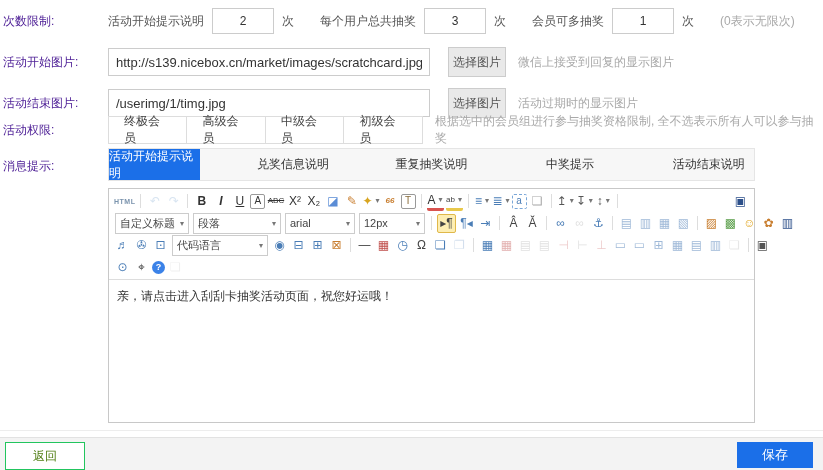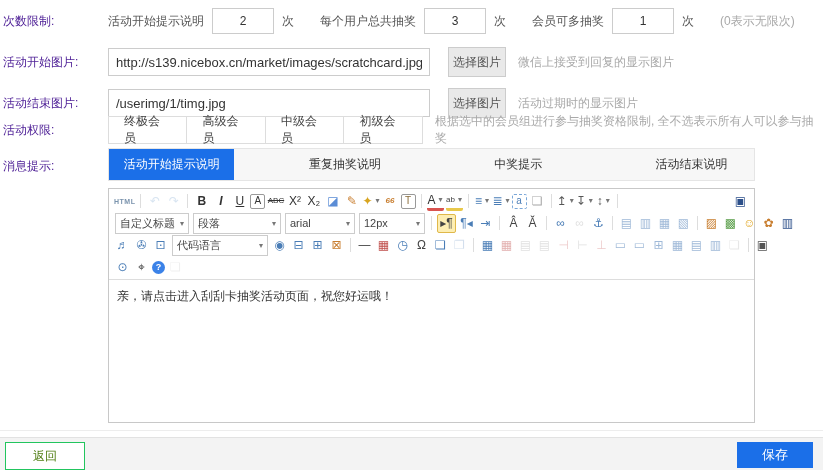--- a/index.html
+++ b/index.html
@@ -99,20 +99,21 @@
   </div>
   <span class="hint img-hint">根据选中的会员组进行参与抽奖资格限制, 全不选表示所有人可以参与抽奖</span>
 </div>
 
 <div class="row" style="top:158px;">
   <span class="lbl">消息提示:</span>
 </div>
 
 <div id="tabs">
   <div class="tab active">活动开始提示说明</div>
+  <div class="tab">兑奖信息说明</div>
   <div class="tab">重复抽奖说明</div>
   <div class="tab">中奖提示</div>
   <div class="tab">活动结束说明</div>
 </div>
 
 <div id="editor">
   <div id="toolbar">
       <div class="tb-row">
         <span class="tb-btn tb-html">HTML</span>
         <span class="tb-sep"></span>

